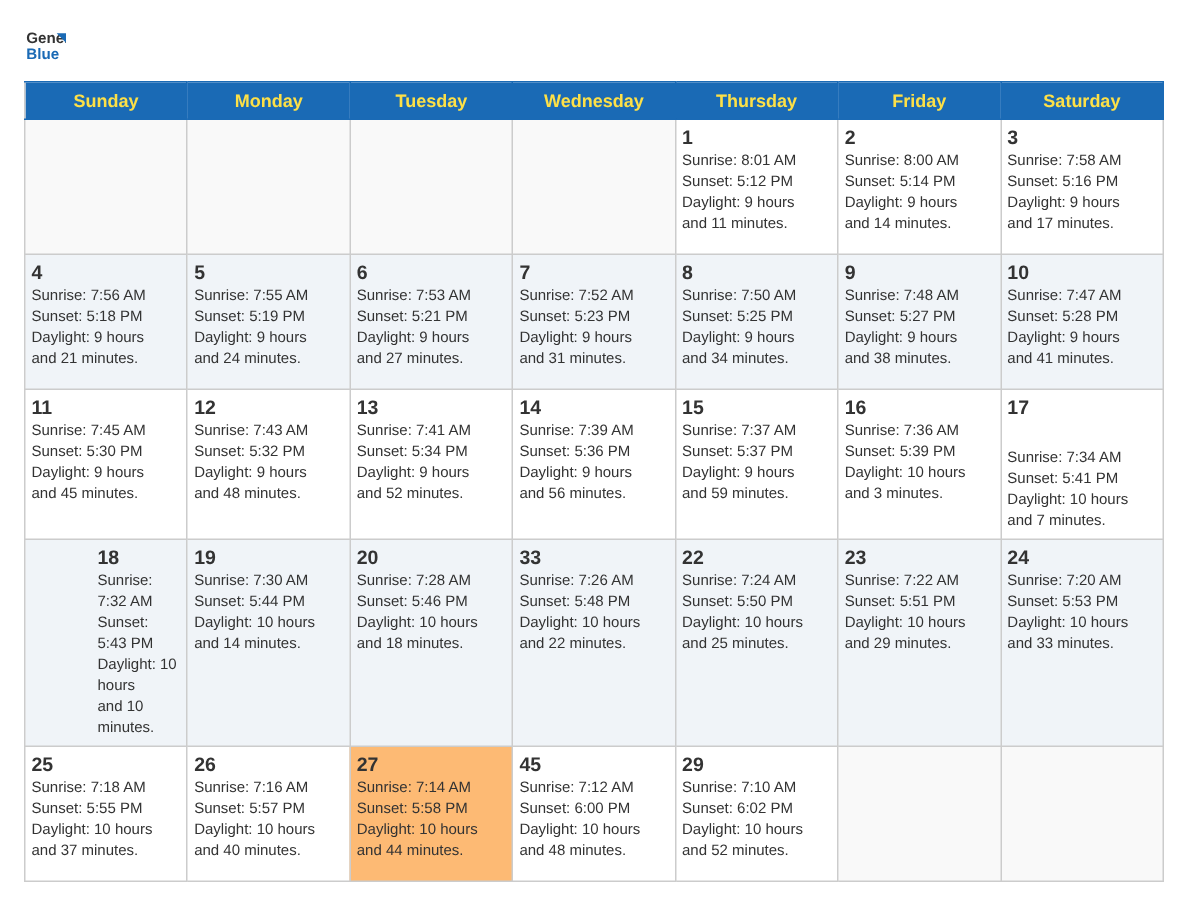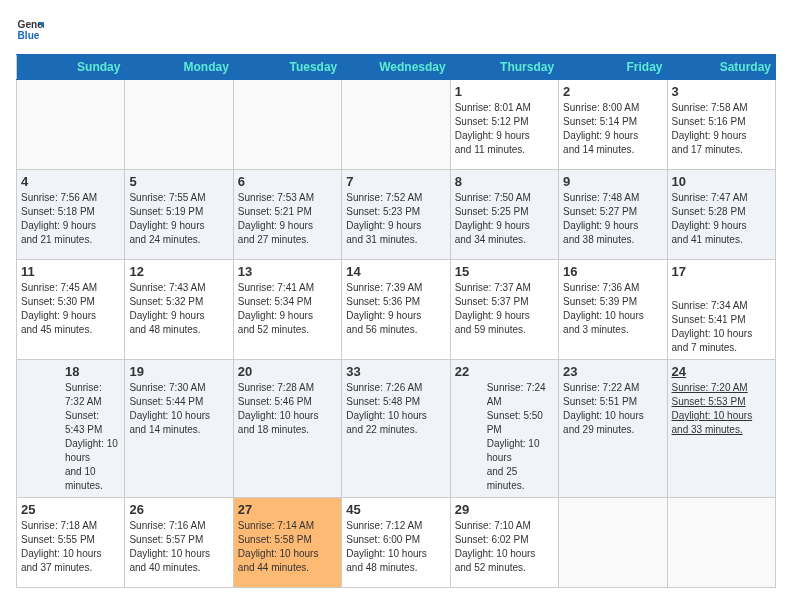--- a/index.html
+++ b/index.html
@@ -39,25 +39,25 @@
       font-weight: normal;
       color: #555;
     }
     table {
       width: 100%;
       border-collapse: collapse;
       table-layout: fixed;
     }
     th {
       background-color: #1a6ab5;
-      color: #5eead4;
+      color: #fde047;
       font-size: 12px;
       font-weight: bold;
       padding: 5px 4px;
-      text-align: right;
+      text-align: center;
       border: 1px solid #1a6ab5;
     }
     td {
       border: 1px solid #ccc;
       vertical-align: top;
       padding: 4px;
       font-size: 10.5px;
       color: #333;
       height: 90px;
     }
@@ -270,33 +270,33 @@
         </td>
         <td style="background: rgb(240, 244, 248);">
           <div class="day-num">33</div>
           <div class="day-info" style="white-space: pre-line;">Sunrise: 7:26 AM
 Sunset: 5:48 PM
 Daylight: 10 hours
 and 22 minutes.</div>
         </td>
         <td style="background: rgb(240, 244, 248);">
           <div class="day-num">22</div>
-          <div class="day-info" style="white-space: pre-line; margin-left: 32px;">Sunrise: 7:24 AM
+          <div class="day-info" style="white-space: pre-line;">Sunrise: 7:24 AM
 Sunset: 5:50 PM
 Daylight: 10 hours
 and 25 minutes.</div>
         </td>
         <td style="background: rgb(240, 244, 248);">
           <div class="day-num">23</div>
           <div class="day-info" style="white-space: pre-line;">Sunrise: 7:22 AM
 Sunset: 5:51 PM
 Daylight: 10 hours
 and 29 minutes.</div>
         </td>
-        <td style="background: rgb(240, 244, 248); text-decoration: underline;">
+        <td style="background: rgb(240, 244, 248);">
           <div class="day-num">24</div>
           <div class="day-info" style="white-space: pre-line;">Sunrise: 7:20 AM
 Sunset: 5:53 PM
 Daylight: 10 hours
 and 33 minutes.</div>
         </td>
       </tr>
       <tr>
         <td style="background: rgb(255, 255, 255); border-radius: 14px;">
           <div class="day-num">25</div>

